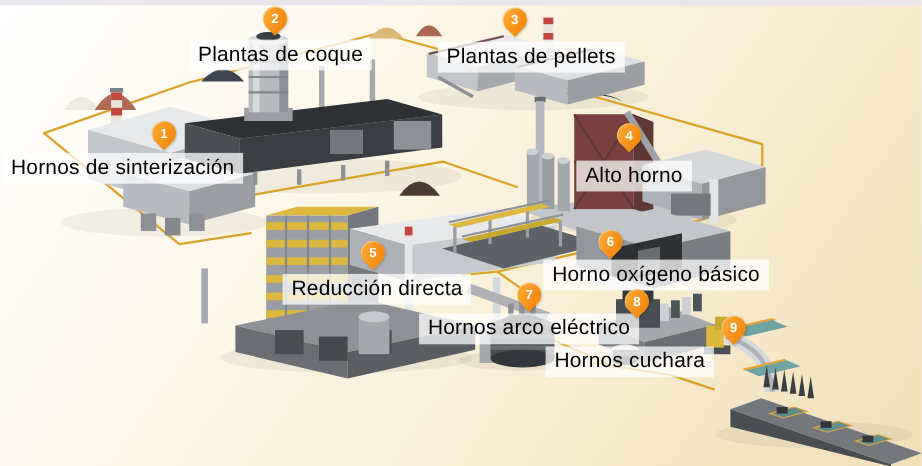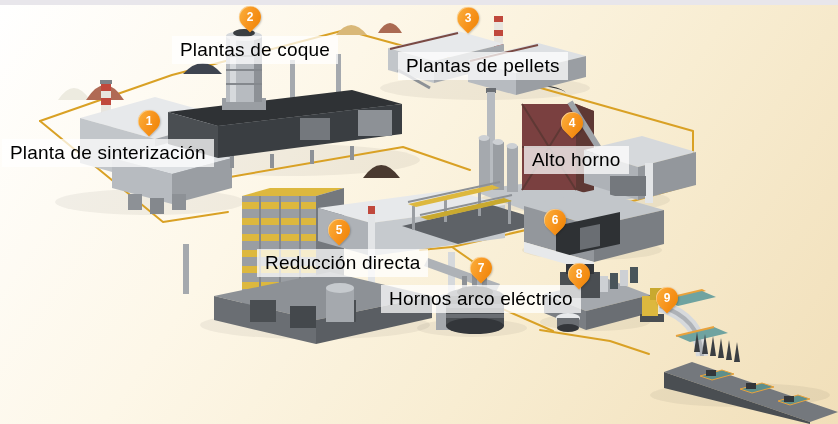--- a/index.html
+++ b/index.html
@@ -278,26 +278,28 @@
       <polygon points="664,372 810,422 810,424 664,388" fill="#4A4E52"></polygon>
       <polygon points="700,376 722,370 734,374 712,380" fill="#5E8F8C" stroke="#E8A23C" stroke-width="1"></polygon>
       <polygon points="740,389 762,383 774,387 752,393" fill="#5E8F8C" stroke="#E8A23C" stroke-width="1"></polygon>
       <polygon points="778,401 798,395 810,399 790,405" fill="#5E8F8C" stroke="#E8A23C" stroke-width="1"></polygon>
       <rect x="706" y="370" width="10" height="6" fill="#33363A"></rect>
       <rect x="746" y="383" width="10" height="6" fill="#33363A"></rect>
       <rect x="784" y="396" width="10" height="6" fill="#33363A"></rect>
     </g>
   </svg>
 
-  <div class="plant-label" style="left:2px;top:139px">Planta de sinterización</div>
+  <div class="plant-label" style="left:2px;top:139px">Hornos de sinterización</div>
   <div class="plant-label" style="left:172px;top:36px">Plantas de coque</div>
-  <div class="plant-label" style="left:398px;top:52px">Plantas de pellets</div>
+  <div class="plant-label" style="left:398px;top:38px">Plantas de pellets</div>
   <div class="plant-label" style="left:257px;top:249px">Reducción directa</div>
   <div class="plant-label" style="left:524px;top:146px">Alto horno</div>
+  <div class="plant-label" style="left:494px;top:236px">Horno oxígeno básico</div>
   <div class="plant-label" style="left:381px;top:285px">Hornos arco eléctrico</div>
+  <div class="plant-label" style="left:496px;top:315px">Hornos cuchara</div>
 
   <div class="badge" style="left:138px;top:110px">
       <span>1</span>
     </div>
   <div class="badge" style="left:239px;top:6px">
       <span>2</span>
     </div>
   <div class="badge" style="left:457px;top:7px">
       <span>3</span>
     </div>

